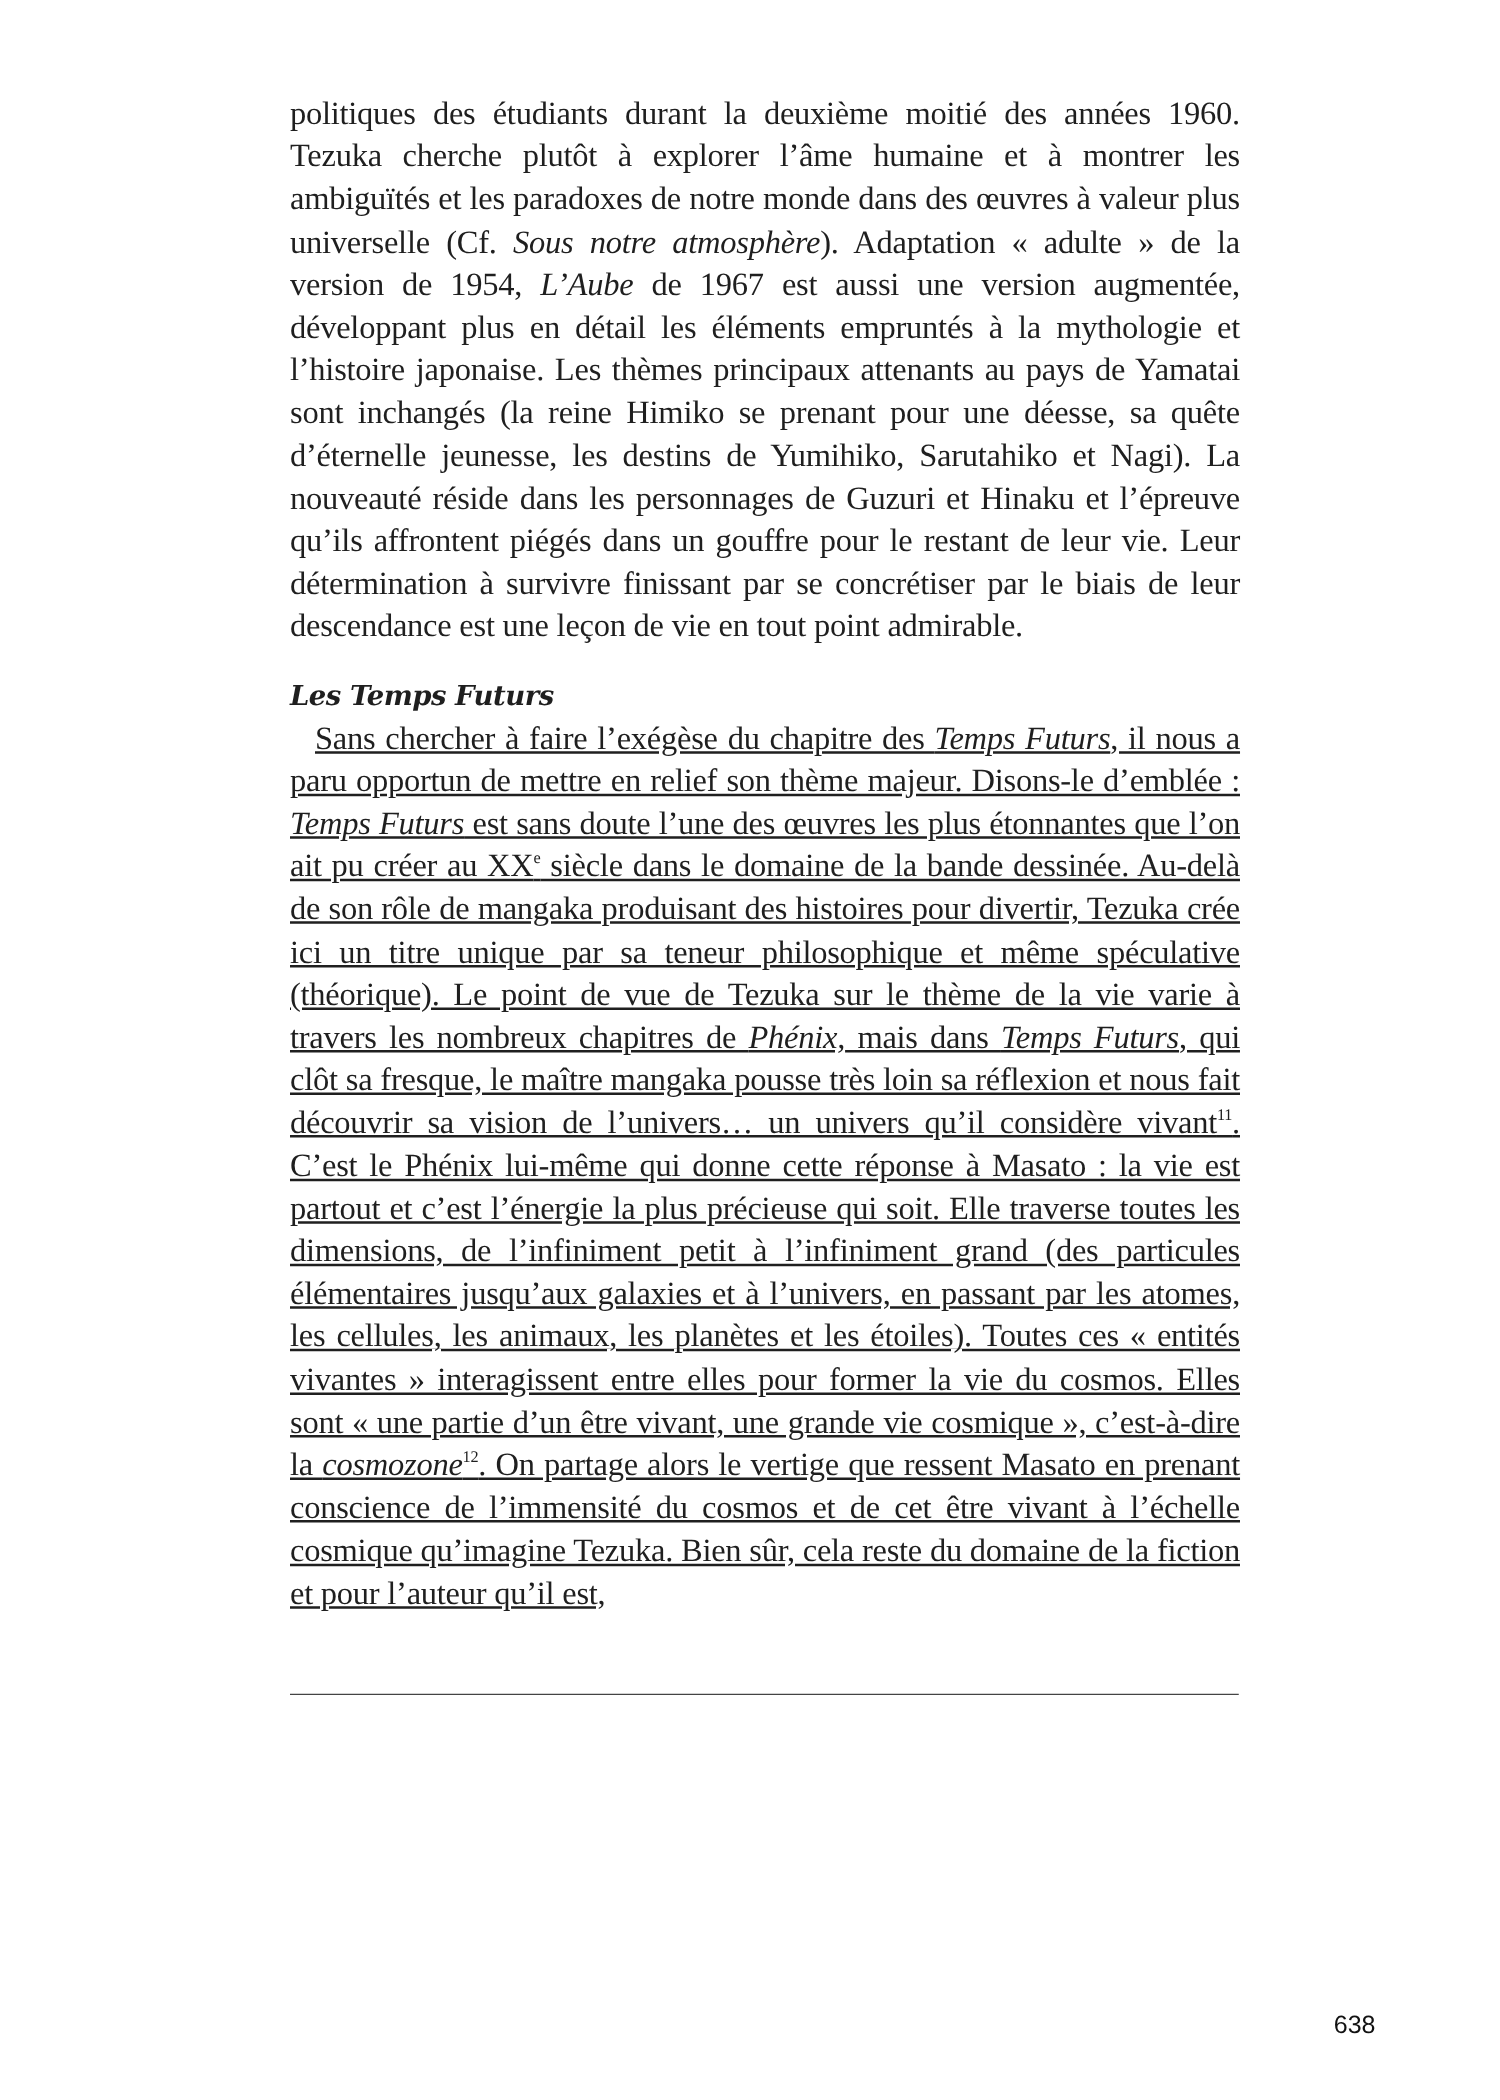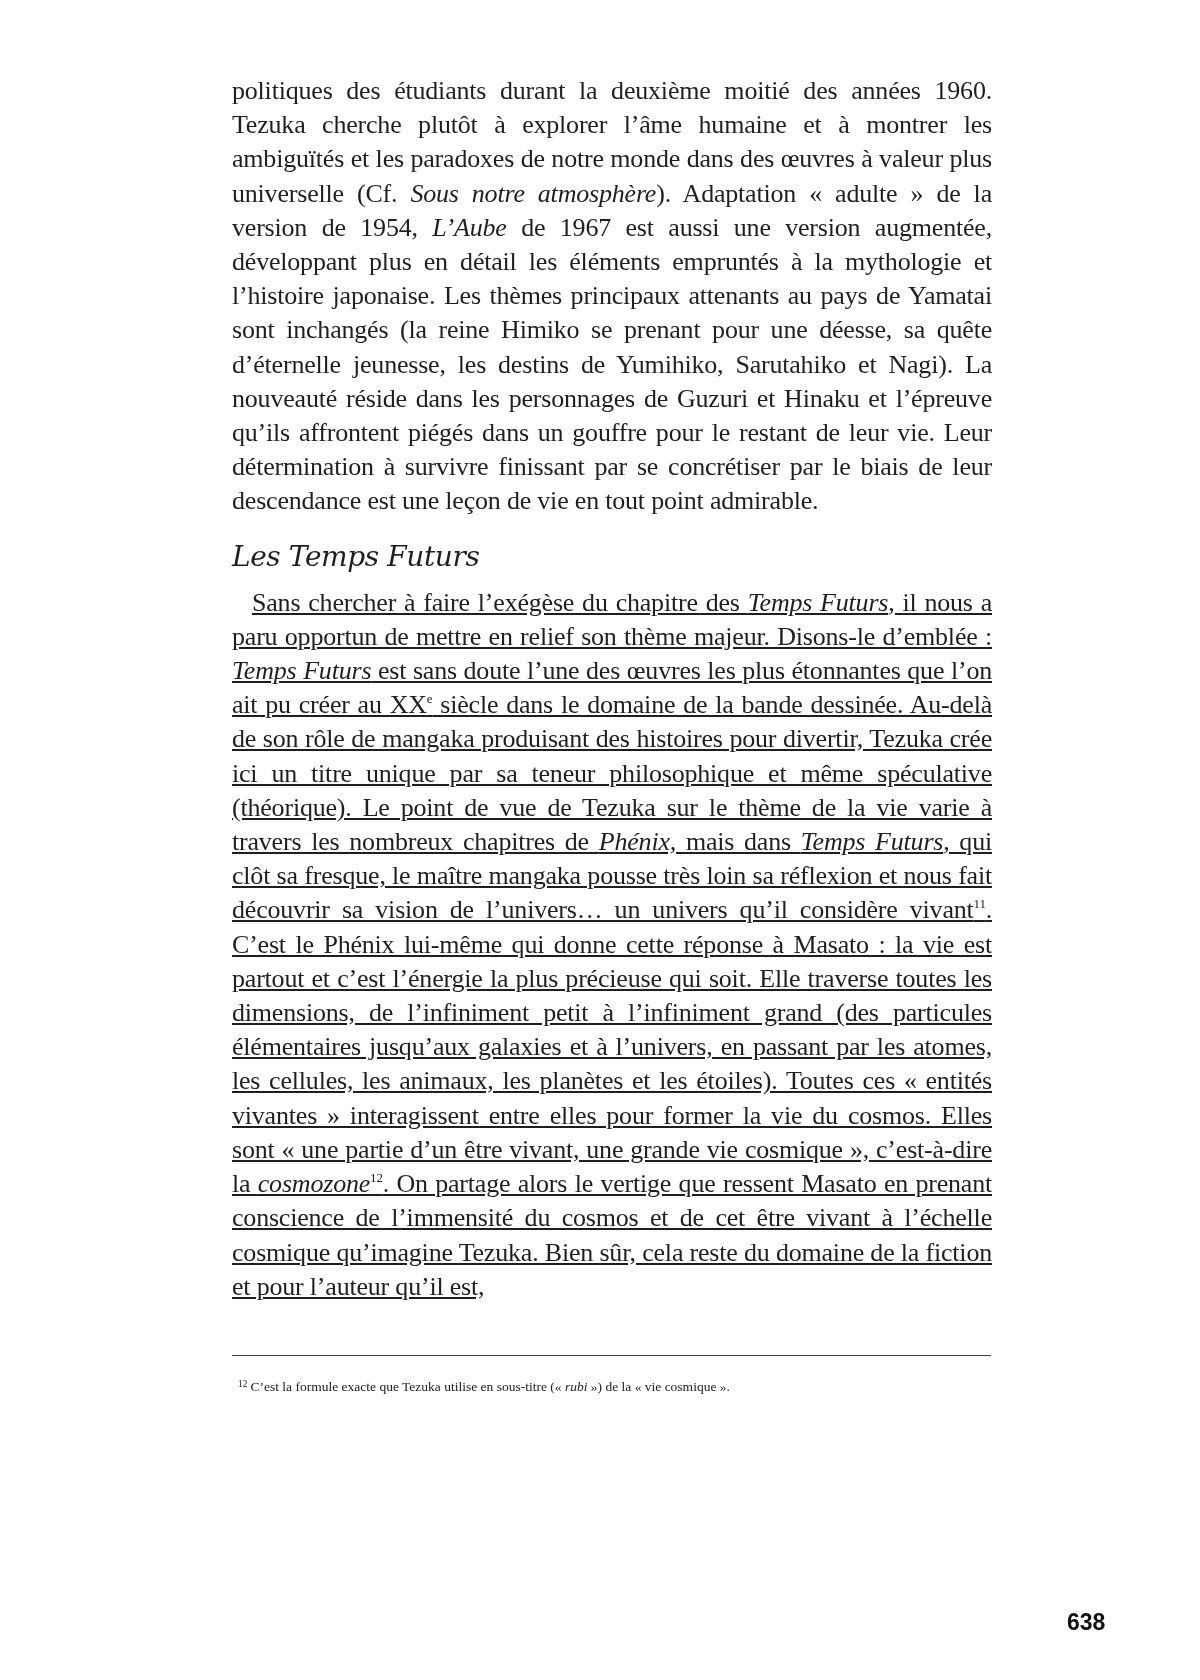--- a/index.html
+++ b/index.html
@@ -9,46 +9,45 @@
       font-family: "Liberation Serif", "DejaVu Serif", serif;
       font-size: 26px;
       line-height: 34.2px;
       text-align: justify;
       margin: 0;
       letter-spacing: -0.2px;
     }
     .indent { text-indent: 20px; text-decoration: underline; }
     .heading {
       font-family: "DejaVu Serif", "Liberation Serif", serif;
-      font-weight: normal;
+      font-weight: bold;
       font-style: italic;
-      font-size: 28px;
-      margin: 21px 0 12px 0;
+      font-size: 22px;
+      margin: 21px 0 0 0;
       line-height: 34px;
       letter-spacing: -0.4px;
     }
     em { font-style: italic; }
     sup { font-size: 0.5em; vertical-align: 0.8em; line-height: 0; }
     .rule { position: absolute; left: 232px; top: 1355px; width: 759px; height: 0; border-top: 1.3px solid #444; }
     .footnotes { position: absolute; left: 238px; top: 1374px; width: 760px;
       font-family: "Liberation Serif", "DejaVu Serif", serif; font-size: 13.5px; line-height: 25px; color: #222; }
     .footnotes sup { font-size: 0.7em; vertical-align: 0.45em; margin-right: 3px; }
     .page-number { position: absolute; left: 1067px; top: 1609px;
-      font-family: "Liberation Sans", "DejaVu Sans", sans-serif; font-size: 23px; color: #111; font-weight: bold; }
+      font-family: "Liberation Sans", "DejaVu Sans", sans-serif; font-size: 20px; color: #111; }
   </style>
 </head>
 <body>
 
 <div class="page">
   <p class="body-text"><span>politiques des étudiants durant la deuxième moitié des années 1960. Tezuka cherche plutôt à explorer l’âme humaine et à montrer les ambiguïtés et les paradoxes de notre monde dans des œuvres à valeur plus universelle (Cf. </span><em>Sous notre atmosphère</em><span>). Adaptation « adulte » de la version de 1954, </span><em>L’Aube</em><span> de 1967 est aussi une version augmentée, développant plus en détail les éléments empruntés à la mythologie et l’histoire japonaise. Les thèmes principaux attenants au pays de Yamatai sont inchangés (la reine Himiko se prenant pour une déesse, sa quête d’éternelle jeunesse, les destins de Yumihiko, Sarutahiko et Nagi). La nouveauté réside dans les personnages de Guzuri et Hinaku et l’épreuve qu’ils affrontent piégés dans un gouffre pour le restant de leur vie. Leur détermination à survivre finissant par se concrétiser par le biais de leur descendance est une leçon de vie en tout point admirable.</span></p>
 
   <h2 class="heading">Les Temps Futurs</h2>
 
   <p class="body-text indent"><span>Sans chercher à faire l’exégèse du chapitre des </span><em>Temps Futurs</em><span>, il nous a paru opportun de mettre en relief son thème majeur. Disons-le d’emblée : </span><em>Temps Futurs</em><span> est sans doute l’une des œuvres les plus étonnantes que l’on ait pu créer au XX</span><sup>e</sup><span> siècle dans le domaine de la bande dessinée. Au-delà de son rôle de mangaka produisant des histoires pour divertir, Tezuka crée ici un titre unique par sa teneur philosophique et même spéculative (théorique). Le point de vue de Tezuka sur le thème de la vie varie à travers les nombreux chapitres de </span><em>Phénix,</em><span> mais dans </span><em>Temps Futurs</em><span>, qui clôt sa fresque, le maître mangaka pousse très loin sa réflexion et nous fait découvrir sa vision de l’univers… un univers qu’il considère vivant</span><sup>11</sup><span>. C’est le Phénix lui-même qui donne cette réponse à Masato : la vie est partout et c’est l’énergie la plus précieuse qui soit. Elle traverse toutes les dimensions, de l’infiniment petit à l’infiniment grand (des particules élémentaires jusqu’aux galaxies et à l’univers, en passant par les atomes, les cellules, les animaux, les planètes et les étoiles). Toutes ces « entités vivantes » interagissent entre elles pour former la vie du cosmos. Elles sont « une partie d’un être vivant, une grande vie cosmique », c’est-à-dire la </span><em>cosmozone</em><sup>12</sup><span>. On partage alors le vertige que ressent Masato en prenant conscience de l’immensité du cosmos et de cet être vivant à l’échelle cosmique qu’imagine Tezuka. Bien sûr, cela reste du domaine de la fiction et pour l’auteur qu’il est,</span></p>
 </div>
 
 <div class="rule"></div>
 
 <div class="footnotes">
-  <div><sup>12</sup><span>C’est la formule exacte que Tezuka utilise en sous-titre (« </span><em>rubi</em><span> ») de la « vie cosmique ».</span></div>
 </div>
 
 <div class="page-number">638</div>
 
 </body></html>

